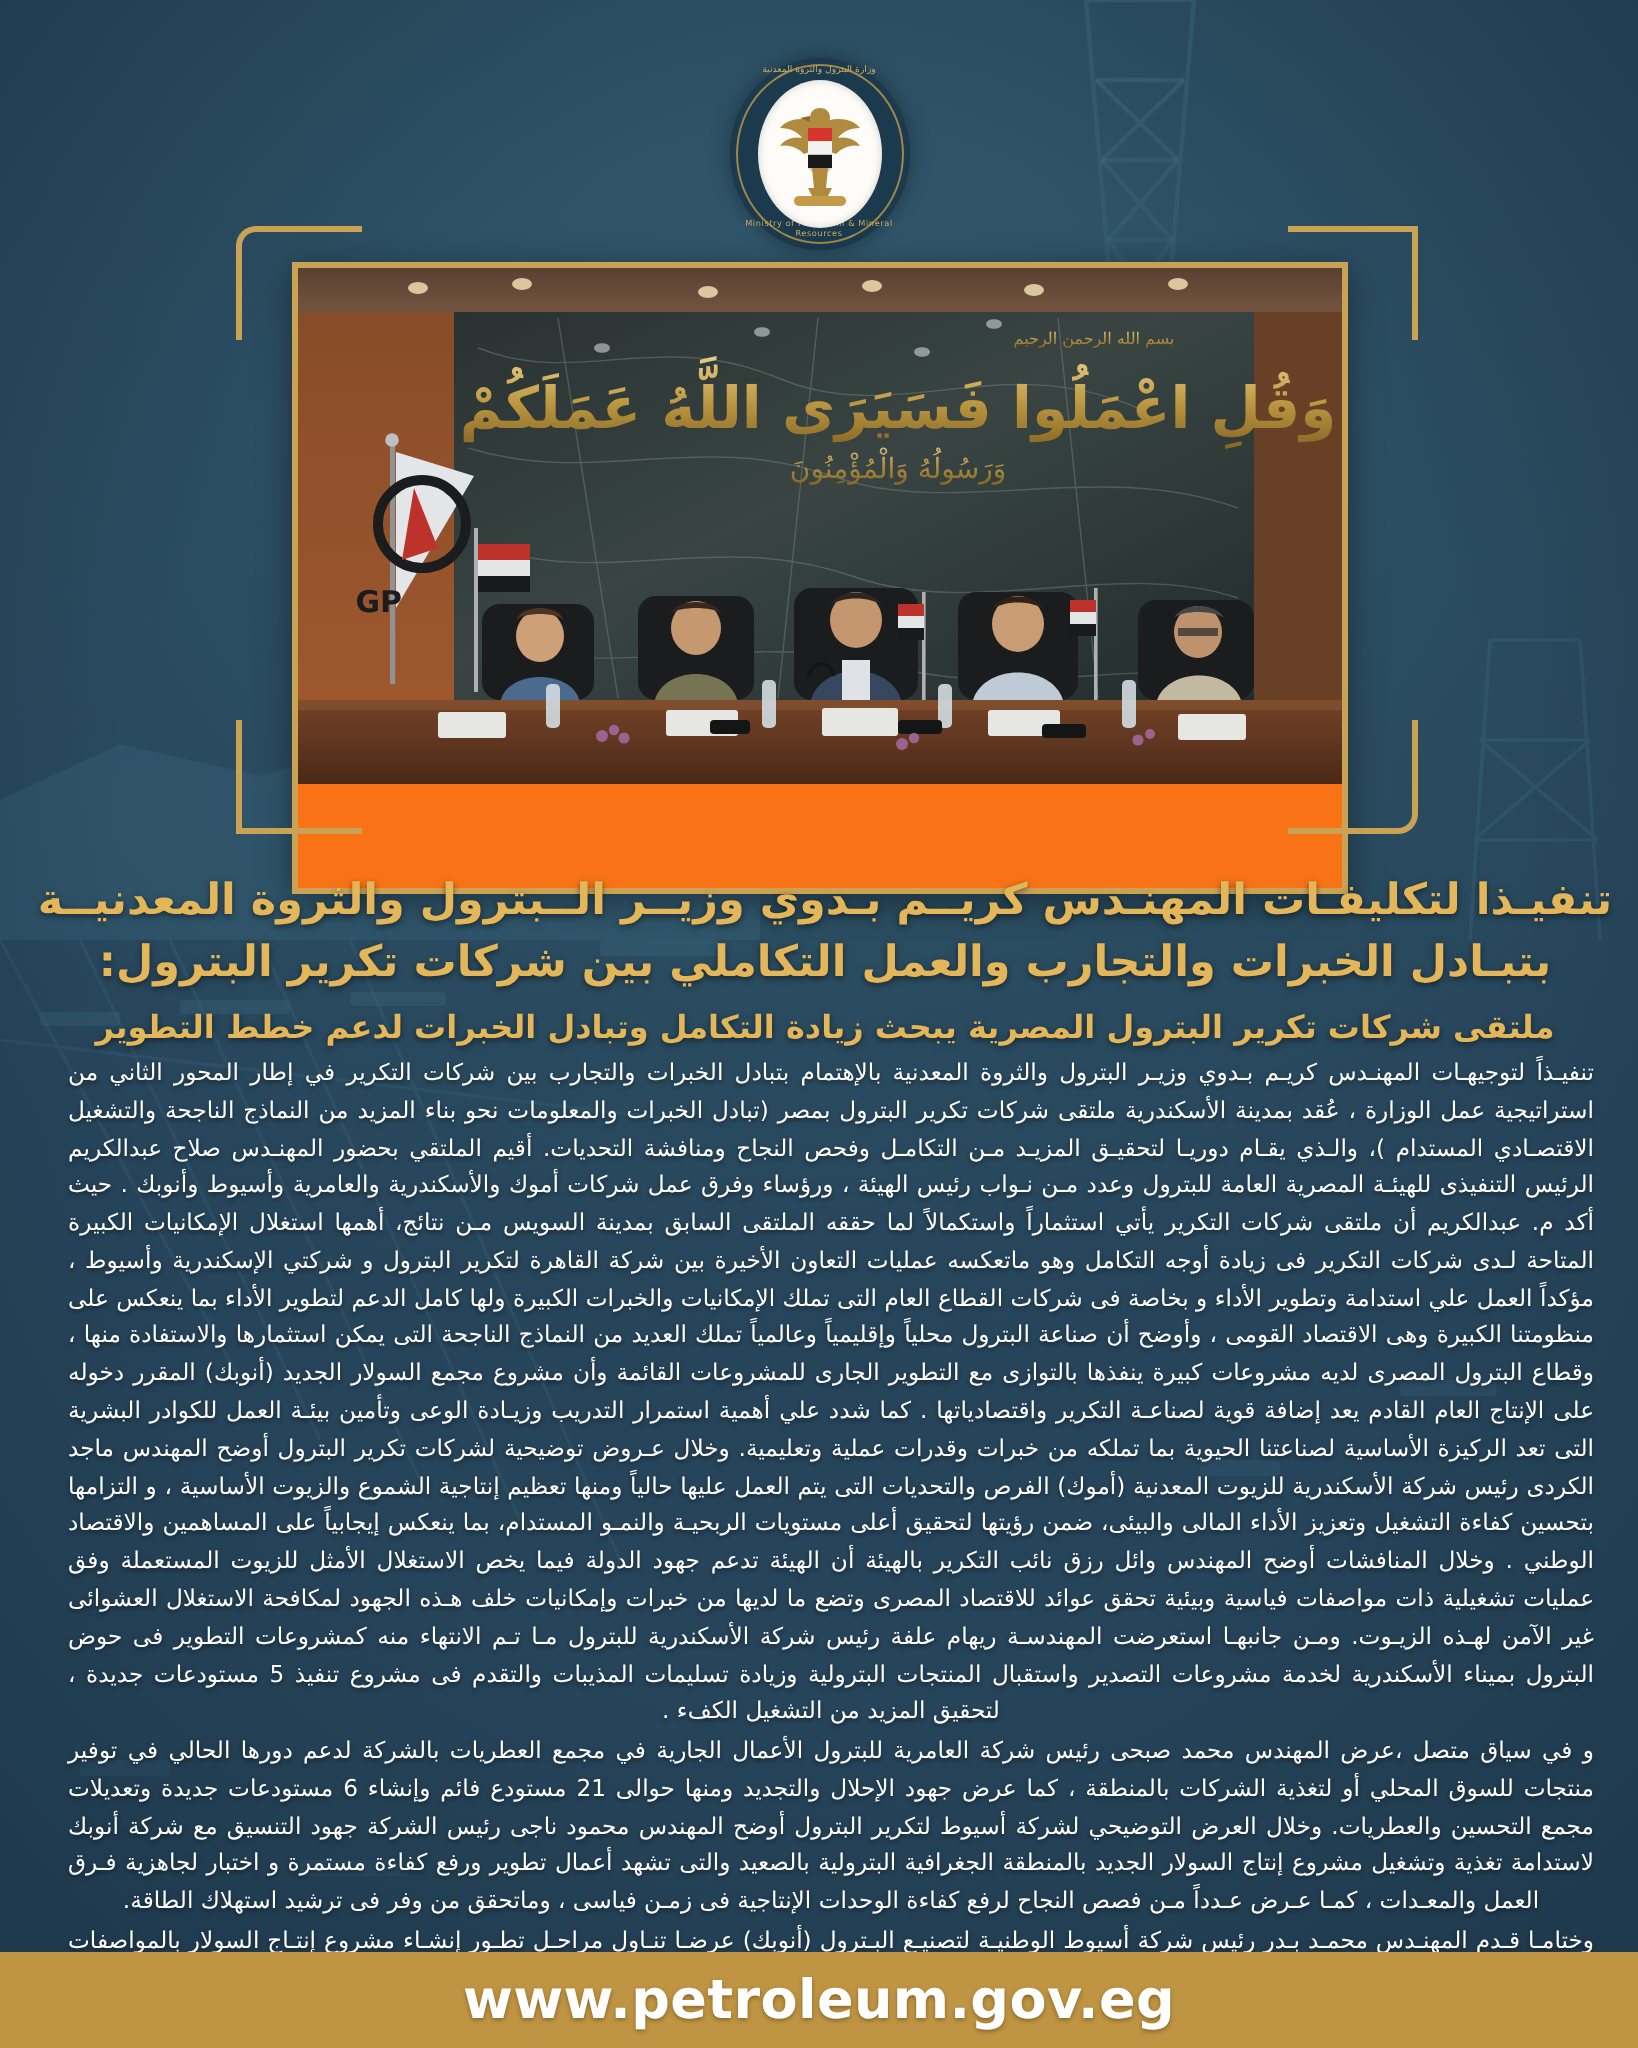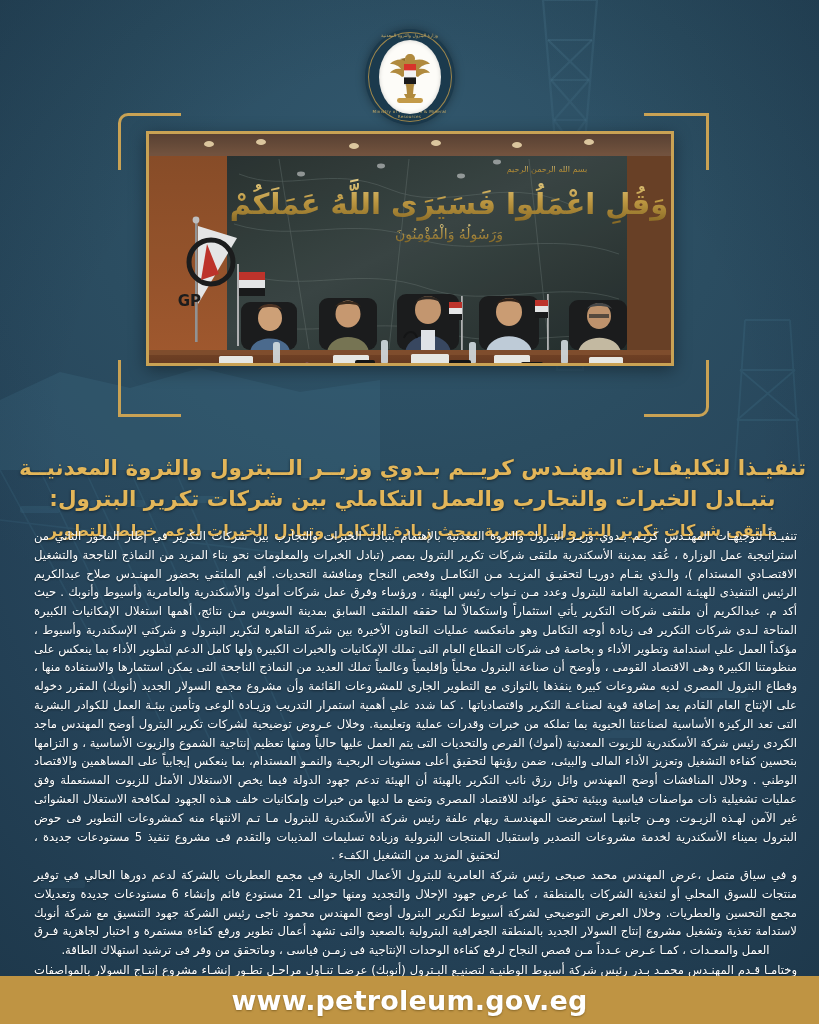--- a/index.html
+++ b/index.html
@@ -51,38 +51,38 @@
     position:absolute;left:0;right:0;bottom:6px;text-align:center;
     font-size:4.1px;color:#d8b76a;letter-spacing:.3px;opacity:.9;
     direction:ltr;
   }
 
   
   .eagle{position:absolute;left:50%;top:50%;transform:translate(-50%,-50%);}
 
   
   #photo-frame{
-    position:absolute;left:146px;top:131px;width:528px;height:235px;z-index:6;
+    position:absolute;left:146px;top:131px;width:528px;height:316px;z-index:6;
     border:3px solid #c9a254;
     box-sizing:border-box;
     box-shadow:0 4px 16px rgba(0,0,0,.38);
     overflow:hidden;
     background:#f97316;
   }
   .corner-accent{
     position:absolute;z-index:7;border:3px solid #c9a254;
   }
   #corner-tl{left:118px;top:113px;width:60px;height:54px;border-right:none;border-bottom:none;border-top-left-radius:10px;}
   #corner-tr{left:644px;top:113px;width:62px;height:54px;border-left:none;border-bottom:none;}
   #corner-bl{left:118px;top:360px;width:60px;height:54px;border-right:none;border-top:none;}
   #corner-br{left:644px;top:360px;width:62px;height:54px;border-left:none;border-top:none;border-bottom-right-radius:10px;}
 
   
   #headline-block{
-    position:absolute;left:18px;right:12px;top:436px;z-index:8;text-align:center;margin-top:17px;
+    position:absolute;left:18px;right:12px;top:436px;z-index:8;text-align:center;
   }
   .headline{
     color:#e3b659;
     font-size:21.5px;font-weight:bold;line-height:1.42;
     text-shadow:0 1px 3px rgba(0,0,0,.5);
     margin:0;
   }
   .subhead{
     color:#e3b659;
     font-size:16px;font-weight:bold;line-height:1.4;

